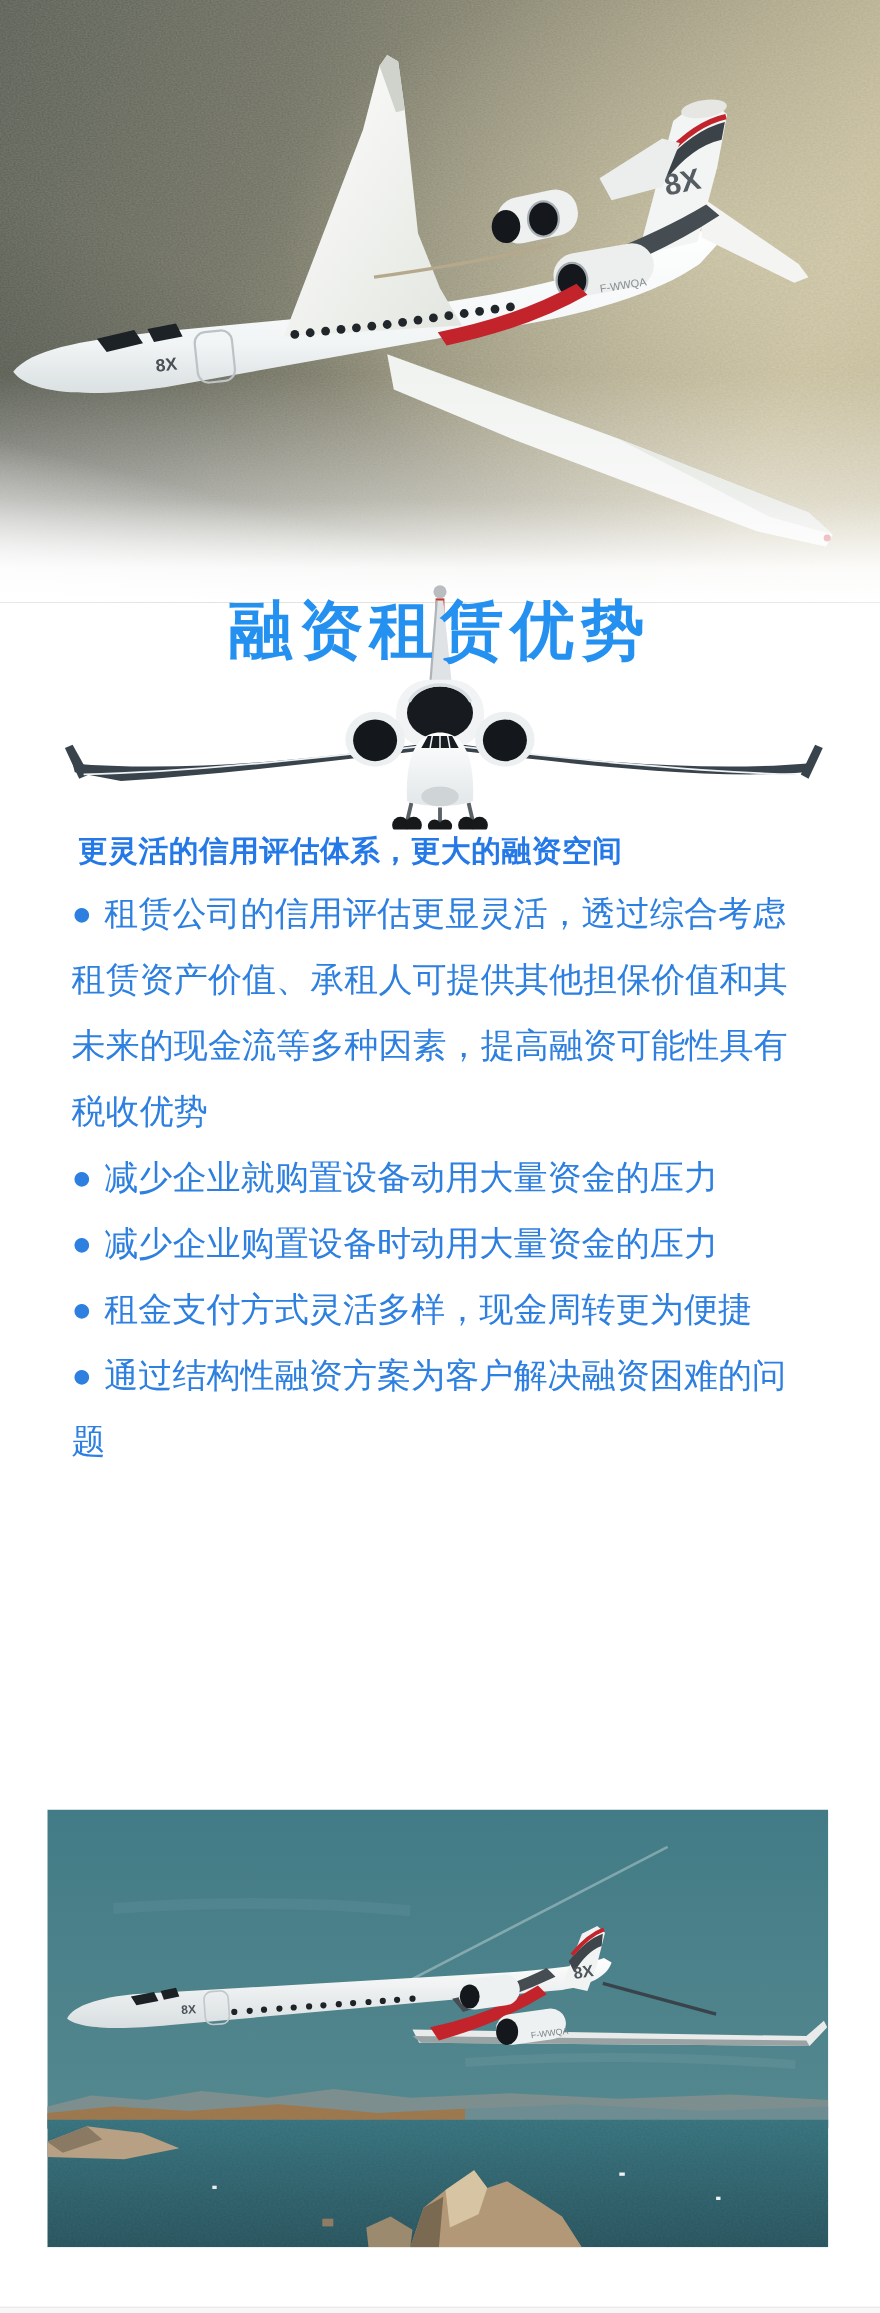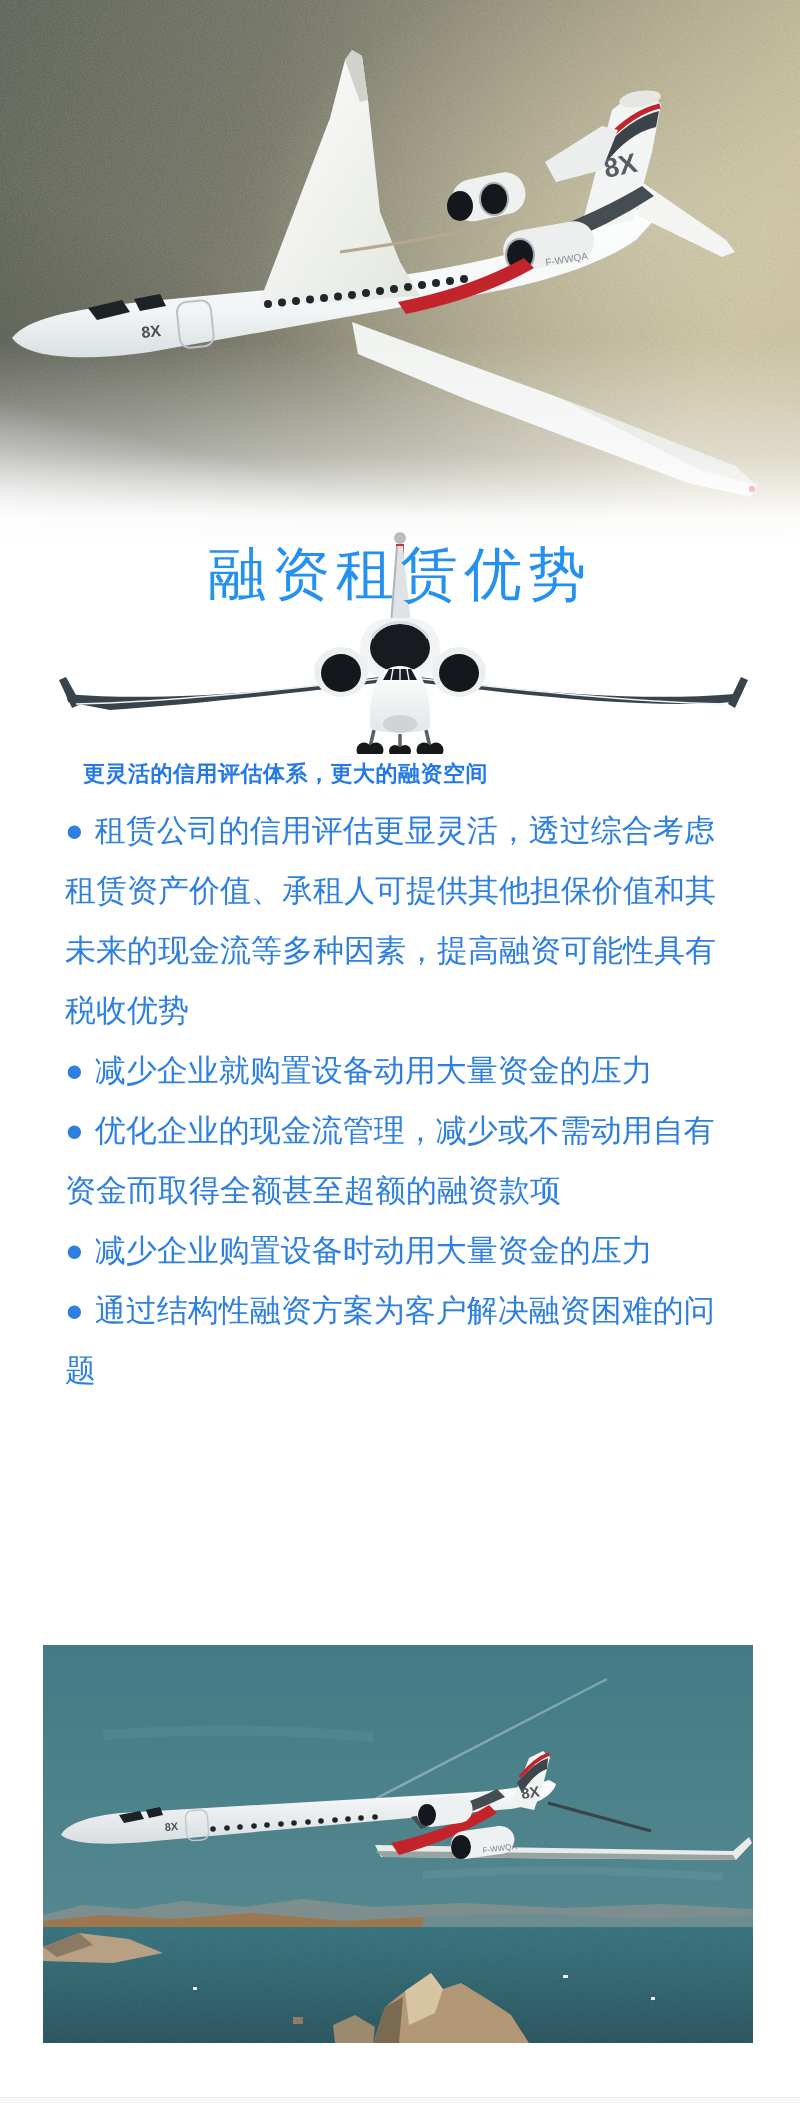--- a/index.html
+++ b/index.html
@@ -1,23 +1,23 @@
 <!DOCTYPE html>
 <html lang="zh"><head>
 <meta charset="utf-8">
 <style>
   html,body{margin:0;padding:0;background:#ffffff;}
   .page{position:relative;width:800px;height:2103px;background:#ffffff;overflow:hidden;
         font-family:"Liberation Sans","DejaVu Sans",sans-serif;}
   .hero{position:absolute;left:0;top:0;width:800px;height:548px;}
   .front-plane{position:absolute;left:50px;top:522px;width:700px;height:232px;}
   .title{position:absolute;left:0;top:543px;width:800px;margin:0;text-align:center;
-         font-size:58px;line-height:62px;font-weight:400;letter-spacing:6px;color:#2491f0;
+         font-size:58px;line-height:62px;font-weight:700;letter-spacing:6px;color:#2491f0;
          z-index:3;}
-  .heading{position:absolute;left:83px;top:753px;margin:0;font-size:22px;line-height:42px;
+  .heading{position:absolute;left:71px;top:753px;margin:0;font-size:27px;line-height:42px;
            font-weight:bold;color:#2478e8;letter-spacing:0.5px;z-index:3;}
   .bullets{position:absolute;left:65px;top:801px;width:676px;margin:0;padding:0;
            list-style:none;font-size:31px;line-height:60px;color:#2d7fe0;z-index:3;}
   .bullets li{margin:0;padding:0;}
   .mk{margin-right:11px;}
   .footer-photo{position:absolute;left:43px;top:1645px;width:710px;height:398px;}
   .bottom-line{position:absolute;left:0;top:2097px;width:800px;height:6px;
                background:#f7f7f7;border-top:1px solid #e9e9e9;}
 </style>
 </head>
@@ -190,22 +190,22 @@
     </svg>
   </div>
 
   <h1 class="title">融资租赁优势</h1>
 
   <h2 class="heading">更灵活的信用评估体系，更大的融资空间</h2>
 
   <ul class="bullets">
     <li><span class="mk">●</span><span>租赁公司的信用评估更显灵活，透过综合考虑租赁资产价值、承租人可提供其他担保价值和其未来的现金流等多种因素，提高融资可能性具有税收优势</span></li>
     <li><span class="mk">●</span><span>减少企业就购置设备动用大量资金的压力</span></li>
-    <li><span class="mk">●</span><span>优化企业的现金流管理，减少或不需动用自有资金而取得全额甚至超额的融资款项</span></li>
     <li><span class="mk">●</span><span>减少企业购置设备时动用大量资金的压力</span></li>
+    <li><span class="mk">●</span><span>租金支付方式灵活多样，现金周转更为便捷</span></li>
     <li><span class="mk">●</span><span>通过结构性融资方案为客户解决融资困难的问题</span></li>
   </ul>
 
   <div class="footer-photo">
     <svg viewBox="0 0 710 398" width="710" height="398">
       <defs>
         <linearGradient id="sky2" x1="0" y1="0" x2="0" y2="1">
           <stop offset="0" stop-color="#427b86"></stop>
           <stop offset="1" stop-color="#55888f"></stop>
         </linearGradient>

